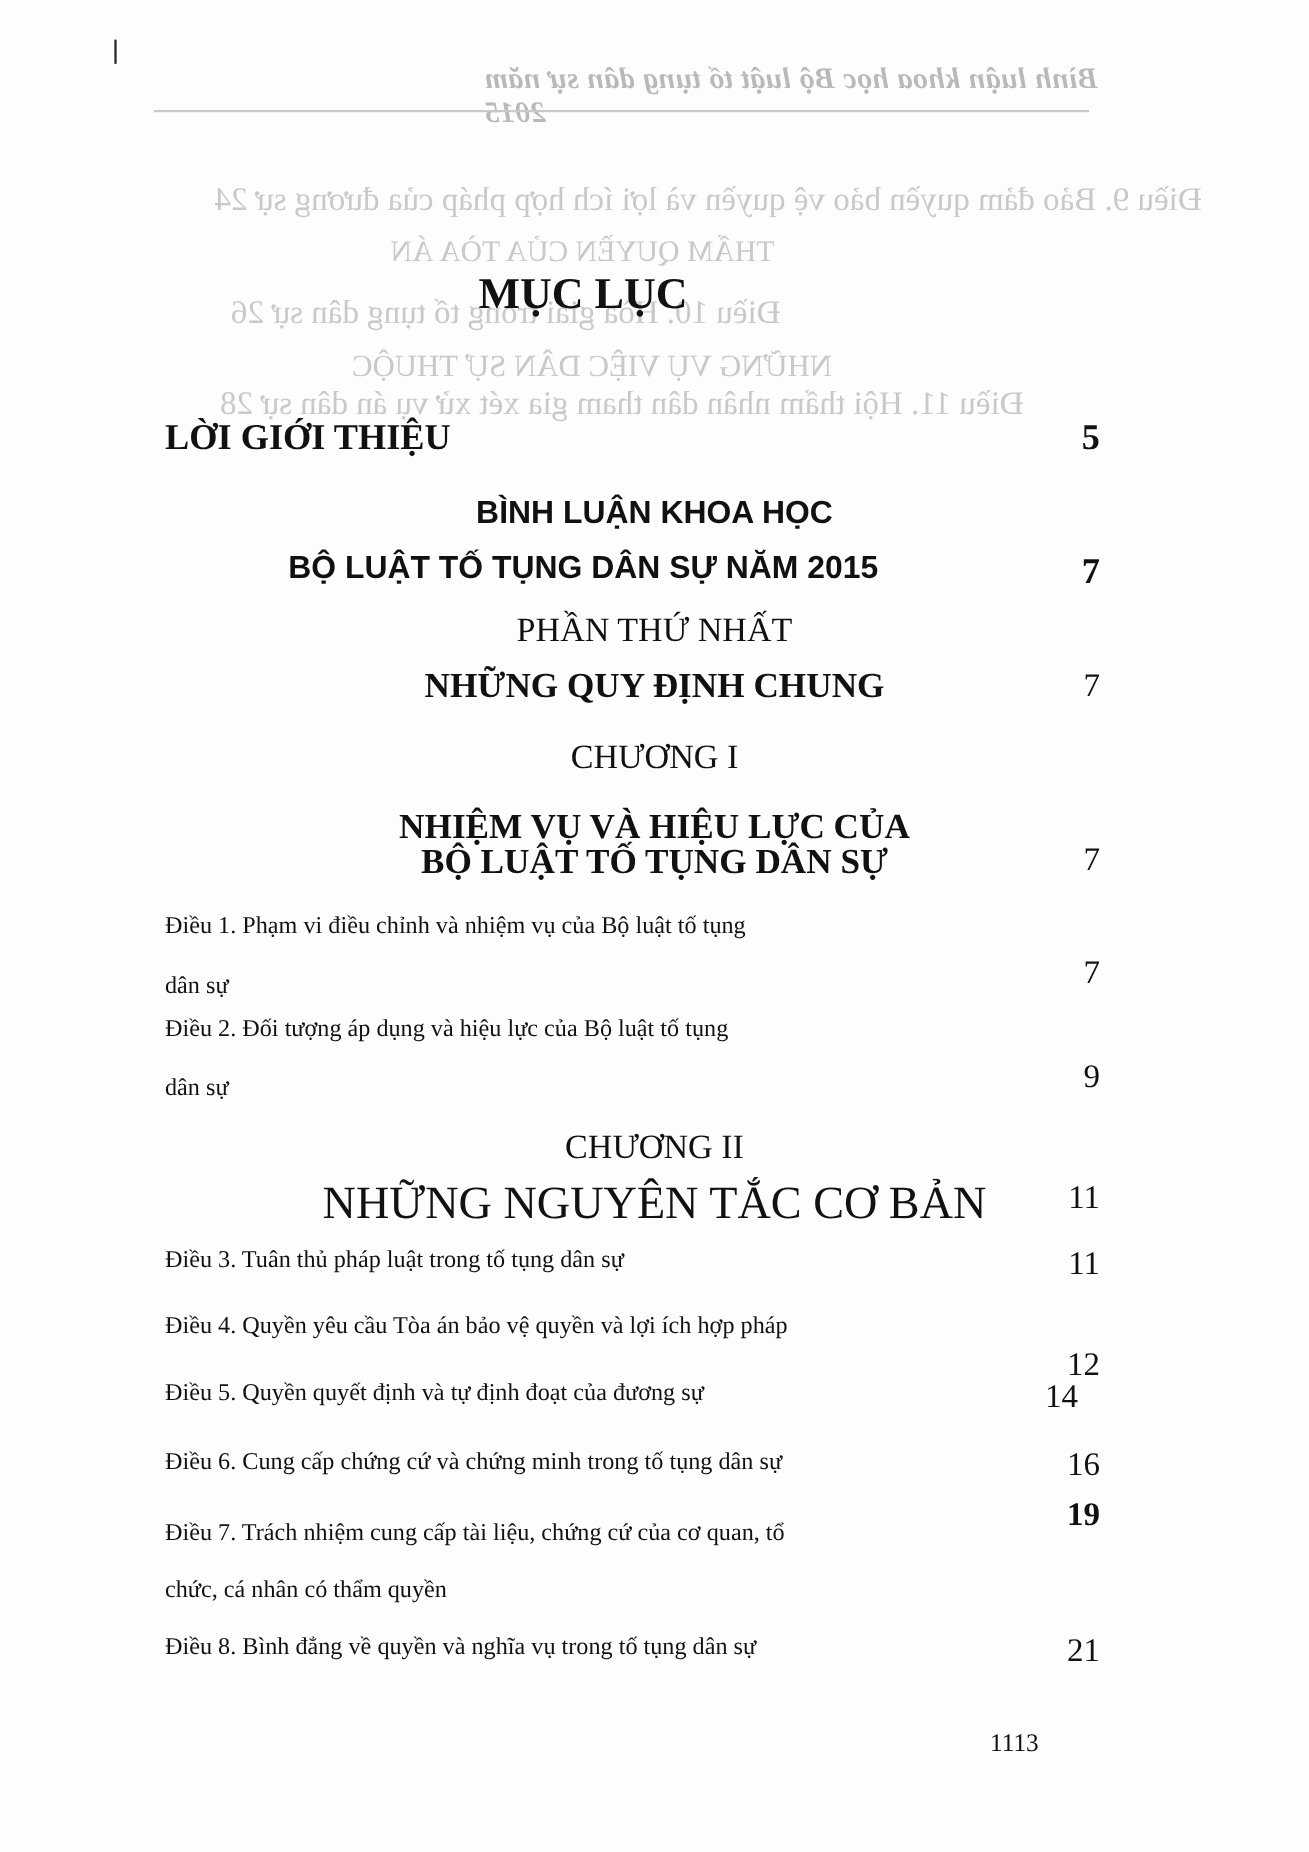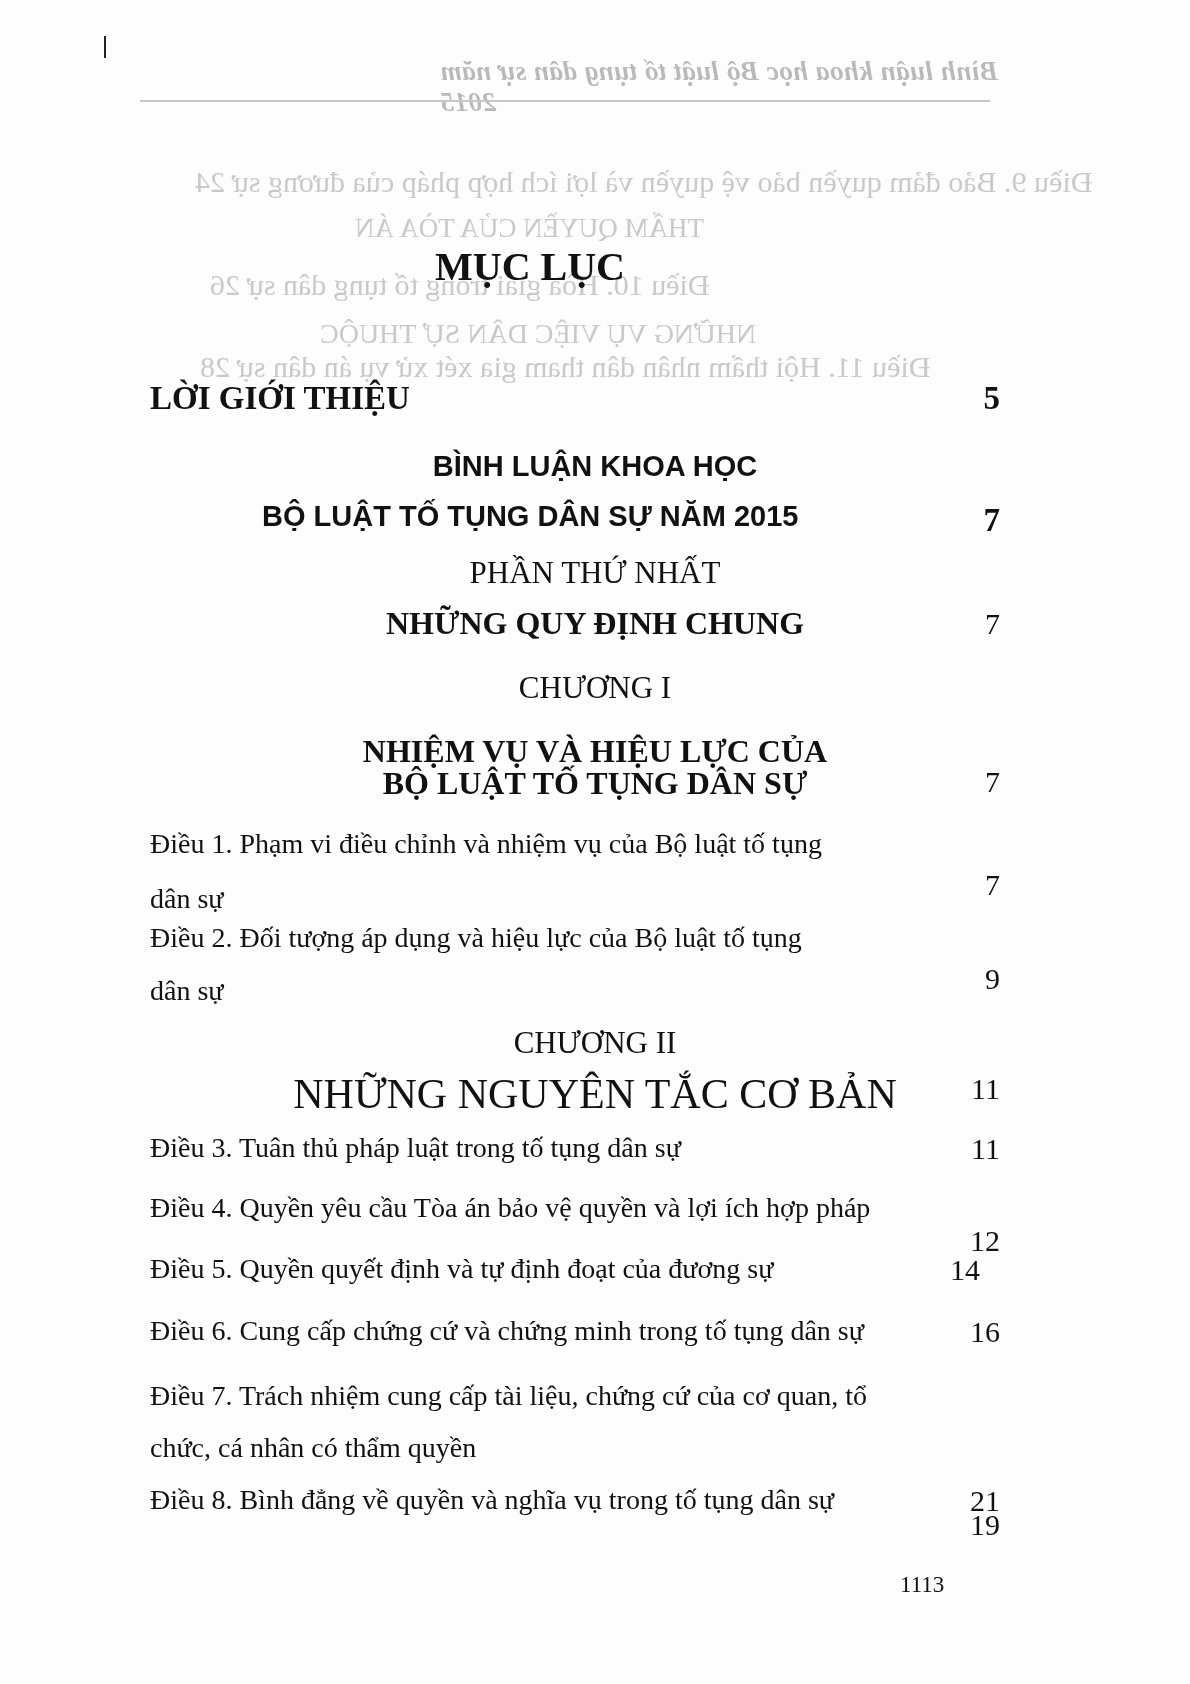--- a/index.html
+++ b/index.html
@@ -17,21 +17,21 @@
   .bleed {
     position:absolute; transform:scaleX(-1); color:#c9c9c9; font-size:30px; white-space:nowrap;
   }
   .abs { position:absolute; white-space:nowrap; }
   .title-toc { left:0; width:1060px; top:243px; text-align:center; font-size:40px; font-weight:bold; }
   .sec-bold { font-size:33px; font-weight:bold; }
   .sans-bold { font-family:"Liberation Sans","DejaVu Sans",sans-serif; font-weight:bold; font-size:29px; }
   .center { left:0; width:1190px; text-align:center; }
   .chapter { font-size:31px; }
   .chapter-bold { font-size:32px; font-weight:bold; }
-  .entry { font-size:28px; }
+  .entry { font-size:22px; }
   .pg { position:absolute; left:930px; width:70px; text-align:right; font-size:30px; }
   .pg-b { font-weight:bold; font-size:33px; }
   .page-number { position:absolute; left:900px; top:1572px; font-size:23px; }
 </style>
 </head>
 <body>
 
 <div class="page-edge"></div>
 <div class="running-head">Bình luận khoa học Bộ luật tố tụng dân sự năm 2015</div>
 <div class="head-rule"></div>
@@ -79,18 +79,18 @@
 <div class="pg" style="top:1224px;">12</div>
 
 <div class="abs entry" style="left:150px;top:1253px;">Điều 5. Quyền quyết định và tự định đoạt của đương sự</div>
 <div class="pg" style="top:1253px;text-align:center;">14</div>
 
 <div class="abs entry" style="left:150px;top:1315px;">Điều 6. Cung cấp chứng cứ và chứng minh trong tố tụng dân sự</div>
 <div class="pg" style="top:1315px;">16</div>
 
 <div class="abs entry" style="left:150px;top:1380px;">Điều 7. Trách nhiệm cung cấp tài liệu, chứng cứ của cơ quan, tổ</div>
 <div class="abs entry" style="left:150px;top:1432px;">chức, cá nhân có thẩm quyền</div>
-<div class="pg" style="top:1508px;">19</div>
+<div class="pg" style="top:1360px;font-weight:bold;">19</div>
 
 <div class="abs entry" style="left:150px;top:1484px;">Điều 8. Bình đẳng về quyền và nghĩa vụ trong tố tụng dân sự</div>
 <div class="pg" style="top:1484px;">21</div>
 
 <div class="page-number">1113</div>
 
 </body></html>

